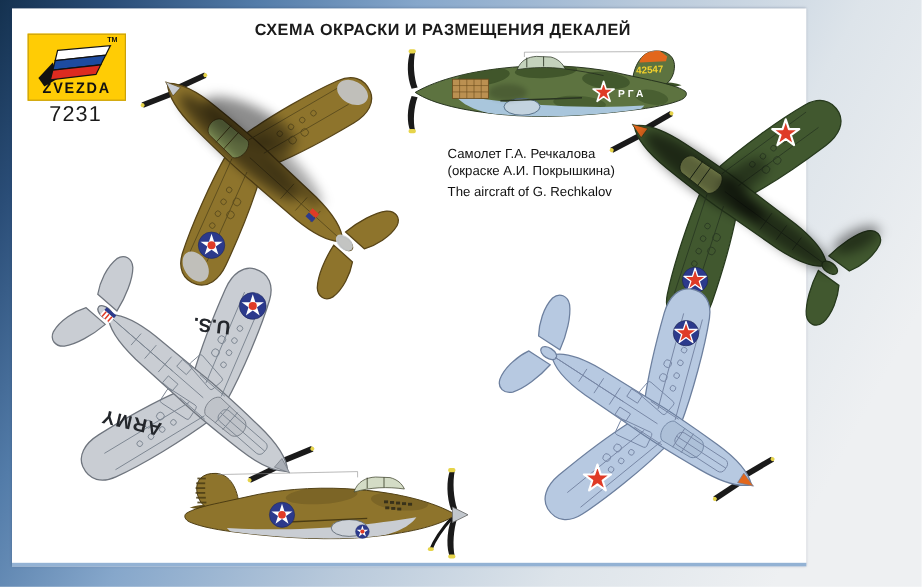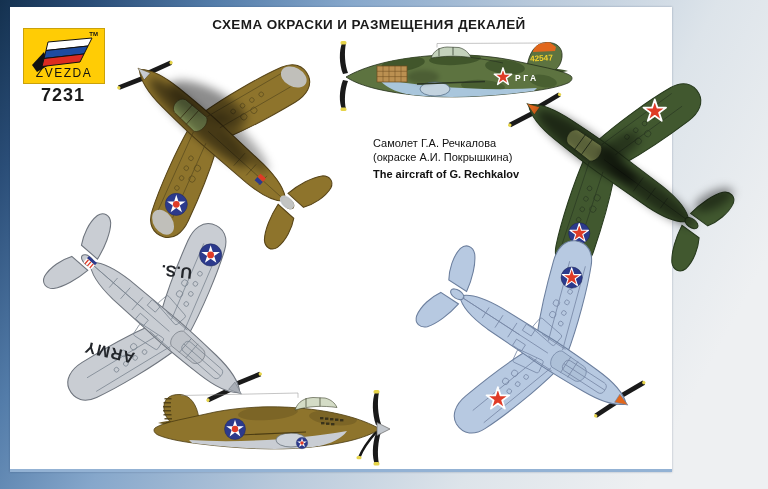--- a/index.html
+++ b/index.html
@@ -22,29 +22,29 @@
     transform:translateX(28px);
     font-size:13.5px;font-weight:bold;color:var(--ink,#1a1a1a);letter-spacing:.4px;
   }
   .logo-box{
     position:absolute;left:13px;top:21px;width:80px;height:54px;
     background:var(--logo-yellow,#ffcc05);border:1px solid #caa10a;
   }
   .logo-tm{position:absolute;right:6px;top:2px;font-size:6px;font-weight:bold;color:#111;}
   .logo-word{
     position:absolute;left:0;right:0;bottom:3px;text-align:center;
-    font-size:12px;font-weight:400;color:#111;letter-spacing:1.5px;
+    font-size:12px;font-weight:700;color:#111;letter-spacing:1.5px;
     transform:scaleY(1.05);
   }
   .kit-number{
     position:absolute;left:13px;top:78px;width:80px;text-align:center;
-    font-size:18px;font-weight:bold;color:var(--ink,#1a1a1a);letter-spacing:1px;
-  }
-  .caption{position:absolute;color:#111;font-size:11px;line-height:13.5px;margin-top:14px;}
-  .caption .en{margin-top:4px;font-weight:bold;}
+    font-size:18px;font-weight:normal;color:var(--ink,#1a1a1a);letter-spacing:1px;
+  }
+  .caption{position:absolute;color:#111;font-size:11px;line-height:13.5px;}
+  .caption .en{margin-top:4px;}
   .cap-rechkalov{left:363px;top:116px;width:270px;}
   .cap-usaf{left:228px;top:319px;width:260px;}
   svg.plane{position:absolute;overflow:visible;}
   svg{overflow:visible;}
   .skA{fill:var(--skin);stroke:var(--edge);stroke-width:1;}
   .cpy{fill:var(--glass);stroke:var(--edge);stroke-width:.6;}
   .pln{stroke:var(--lines);fill:none;stroke-width:.7;}
   .ntp{fill:var(--nosetip);stroke:var(--edge);stroke-width:.5;}
   .bld{fill:#1a1a1a;}
   .btp{fill:#e6d44a;}

